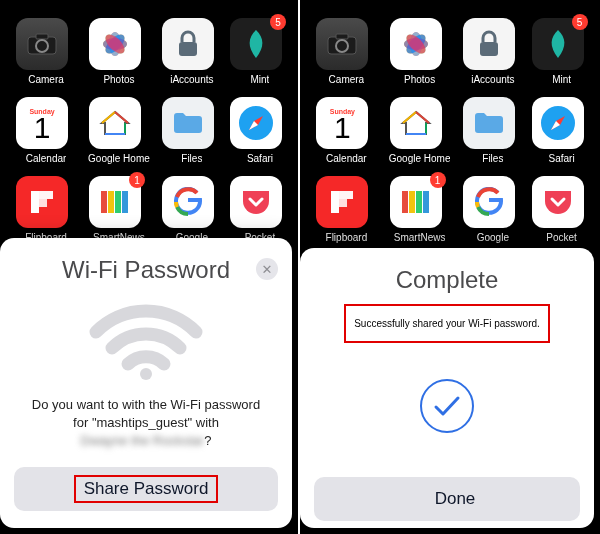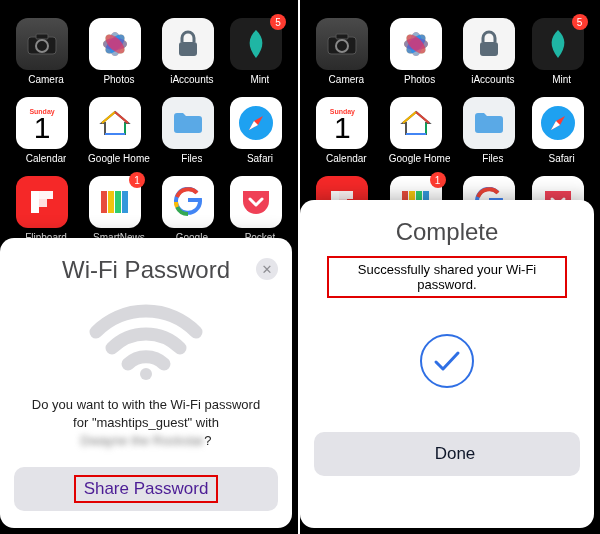--- a/index.html
+++ b/index.html
@@ -27,29 +27,29 @@
   .ic-flip { background: #f52828; }
   .ic-snews { background: #fff; }
   .ic-google { background: #fff; }
   .ic-pocket { background: #fff; }
 
   .fade { position:absolute; left:0; right:0; top:230px; height:80px; background: linear-gradient(rgba(0,0,0,0), rgba(0,0,0,0.9)); pointer-events:none; }
 
   
   .sheet { position: absolute; left: 0; right: 6px; bottom: 6px; background: #fff; border-radius: 14px; padding: 18px 14px 16px 14px; box-shadow: 0 -2px 20px rgba(0,0,0,.3); }
   .sheet.h1 { height: 290px; }
-  .sheet.h2 { height: 328px; }
+  .sheet.h2 { height: 280px; }
   .sheet-title { font-size: 24px; color: #4a4a4c; text-align: center; font-weight: 400; position: relative; }
   .close { position: absolute; right: 0; top: 2px; width: 22px; height: 22px; border-radius: 11px; background: #e5e5ea; color: #8e8e93; font-size: 13px; display:flex; align-items:center; justify-content:center; cursor:pointer; }
   .wifi-graphic { display:flex; justify-content:center; margin: 18px 0 16px 0; }
   .prompt-text { font-size: 13px; color: #222; text-align: center; line-height: 1.4; padding: 0 8px; }
   .blurred { display:inline-block; filter: blur(3px); color:#777; }
-  .action-btn { margin-top: 16px; width: 100%; height: 44px; background: #e3e3e8; border: none; border-radius: 10px; font-size: 17px; color: #4c1d95; cursor: pointer; }
+  .action-btn { margin-top: 16px; width: 100%; height: 44px; background: #e3e3e8; border: none; border-radius: 10px; font-size: 17px; color: #0f172a; cursor: pointer; }
   .action-btn.secondary { color: #0f172a; padding-left: 16px; }
-  .highlight-text { border: 2px solid #e10000; padding: 4px 8px; display: block; margin: 10px auto 0 auto; font-size: 13px; text-align: center; width: max-content; max-width: 90%; }
+  .highlight-text { border: 2px solid #e10000; padding: 12px 8px; display: block; margin: 10px auto 0 auto; font-size: 10px; text-align: center; width: max-content; max-width: 90%; }
   .btn-inner-box { display:inline-block; padding: 2px 8px; border: 2px solid #e10000; }
 
   .check-wrap { display:flex; justify-content:center; margin: 36px 0 28px 0; }
   .check-circle { width: 54px; height: 54px; border: 2px solid #2f6fe4; border-radius: 50%; display:flex; align-items:center; justify-content:center; }
 
   
   svg { display:block; }
 </style>
 </head>
 <body>

